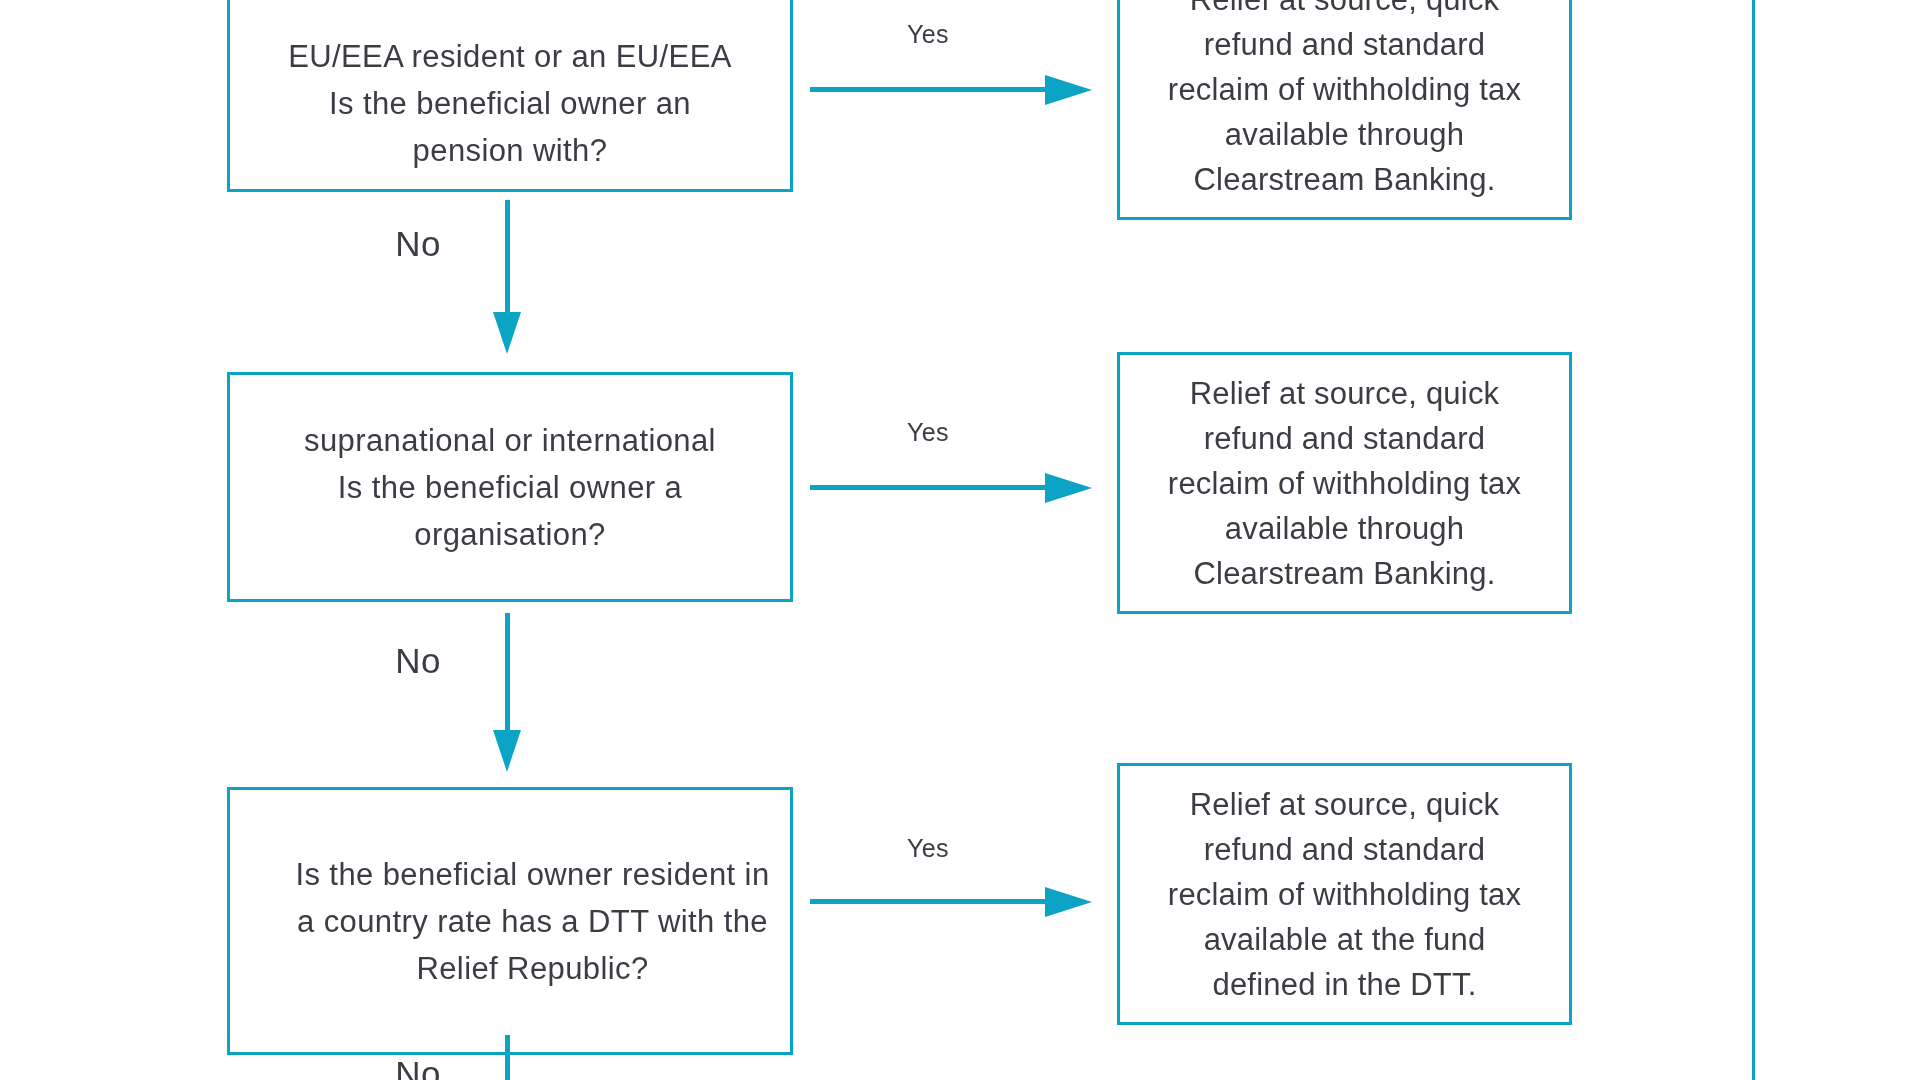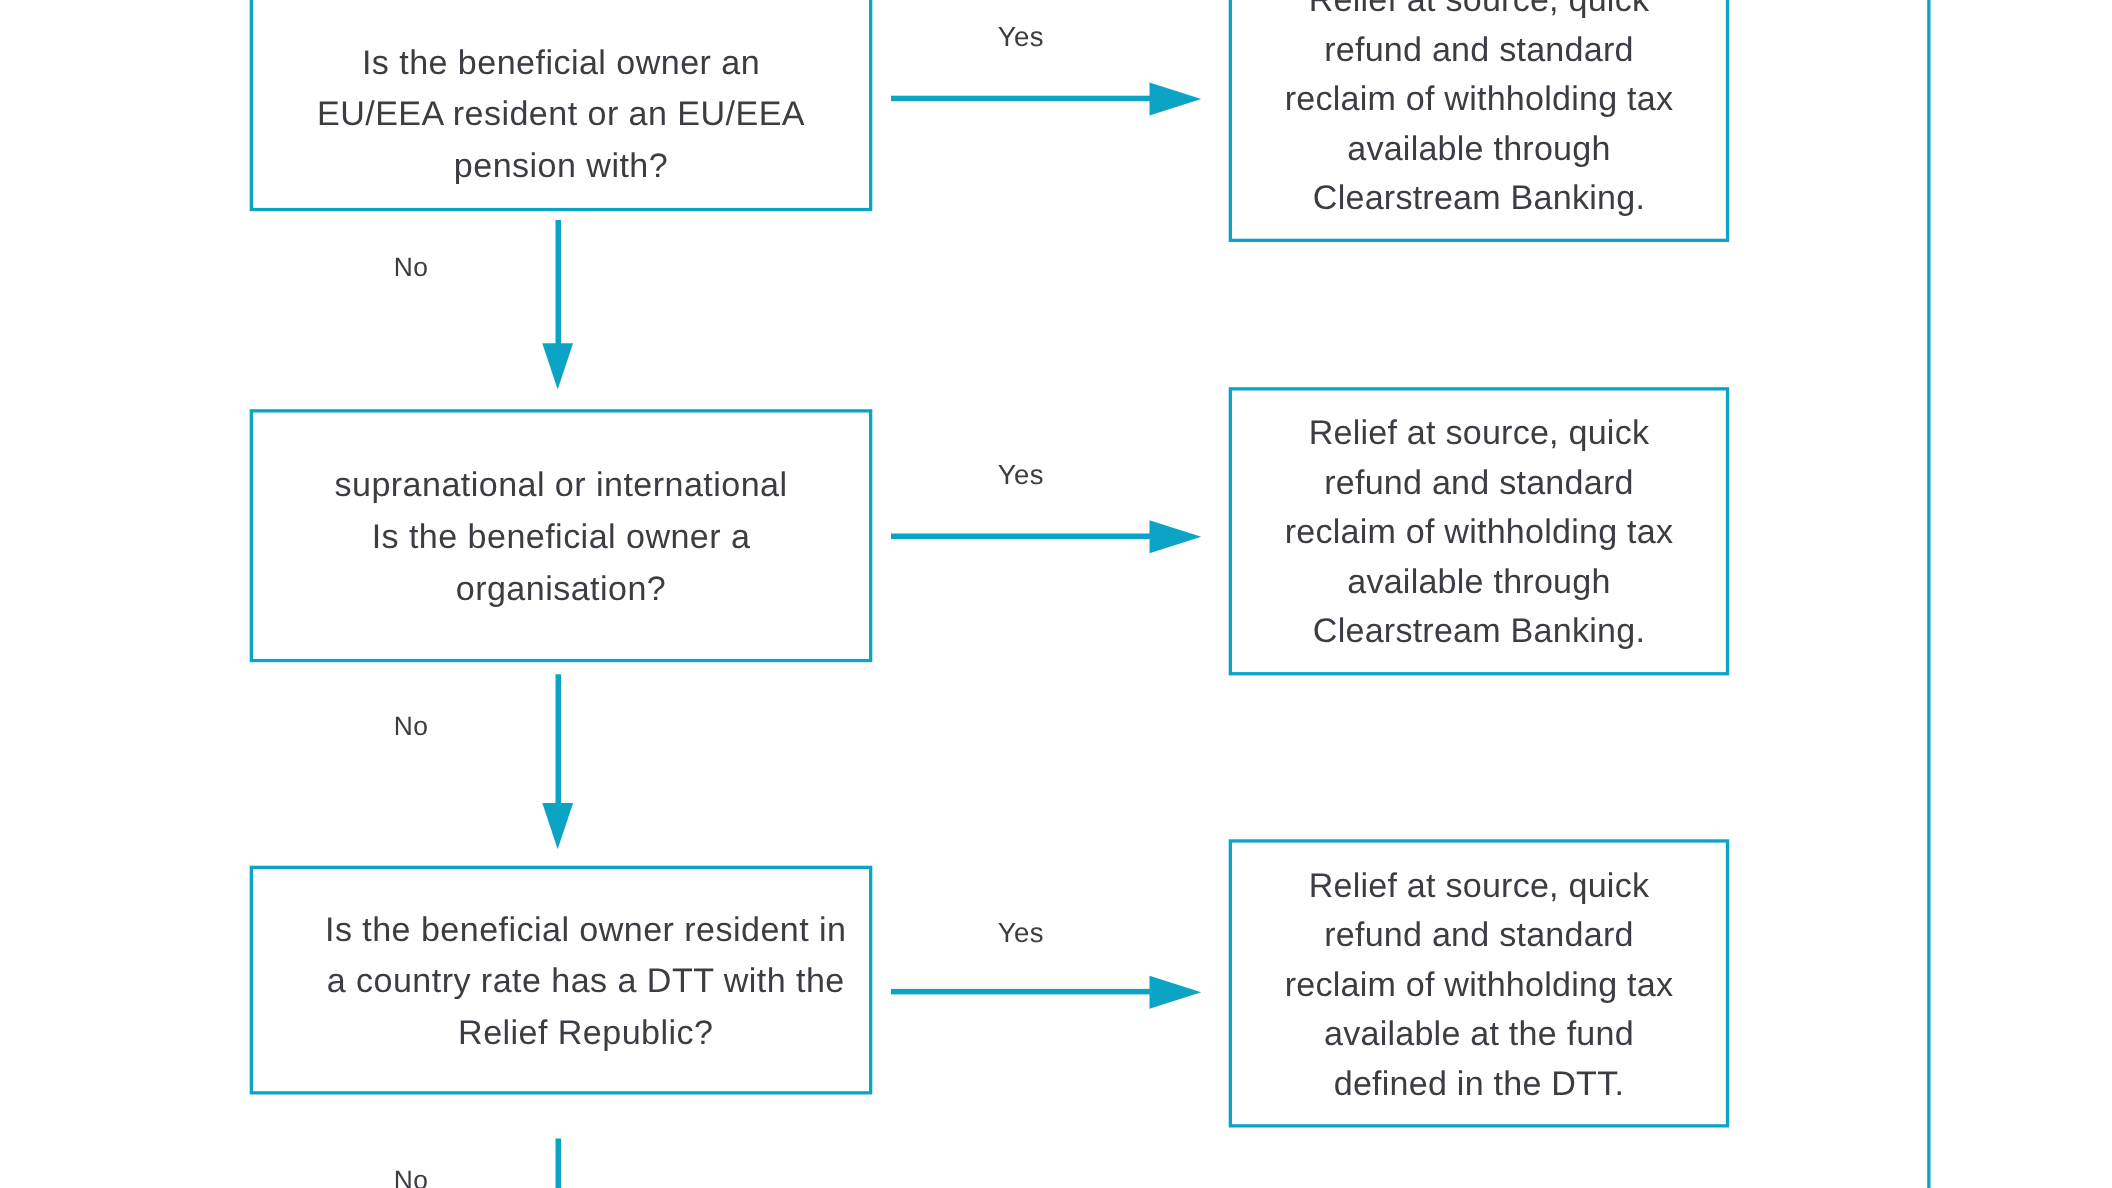--- a/index.html
+++ b/index.html
@@ -44,21 +44,21 @@
     flex-direction: column;
     align-items: center;
     justify-content: center;
     text-align: center;
     font-size: 31px;
     line-height: 45px;
     letter-spacing: 0.2px;
   }
   #q1 { top: -12px; height: 204px; padding-top: 26px; }
   #q2 { top: 372px; height: 230px; }
-  #q3 { top: 787px; height: 208px; padding-left: 45px; }
+  #q3 { top: 787px; height: 268px; padding-left: 45px; }
   #a1 { top: -42px; height: 262px; }
   #a2 { top: 352px; height: 262px; }
   #a3 { top: 763px; height: 262px; }
 
   
   .hline {
     position: absolute;
     left: 810px;
     width: 236px;
     height: 5px;
@@ -105,22 +105,22 @@
     letter-spacing: 0.4px;
   }
   #yes1 { top: 16px; }
   #yes2 { top: 414px; }
   #yes3 { top: 830px; }
 
   .no-label {
     position: absolute;
     left: 358px;
     width: 120px;
-    text-align: left;
-    font-size: 24px;
+    text-align: center;
+    font-size: 35px;
     line-height: 36px;
     letter-spacing: 0.4px;
   }
   #no1 { top: 226px; }
   #no2 { top: 643px; }
   #no3 { top: 1056px; }
 
   
   #right-rule {
     position: absolute;
@@ -130,22 +130,22 @@
     height: 1080px;
     background: #0CA4C5;
   }
 </style>
 </head>
 <body>
 
 <div id="stage">
 
   <div class="qbox" id="q1">
+    <div>EU/EEA resident or an EU/EEA</div>
     <div>Is the beneficial owner an</div>
-    <div>EU/EEA resident or an EU/EEA</div>
     <div>pension with?</div>
   </div>
   <div class="yes-label" id="yes1">Yes</div>
   <div class="hline" id="hline1"></div>
   <div class="hhead" id="hhead1"></div>
   <div class="abox" id="a1">
     <div>Relief at source, quick</div>
     <div>refund and standard</div>
     <div>reclaim of withholding tax</div>
     <div>available through</div>

